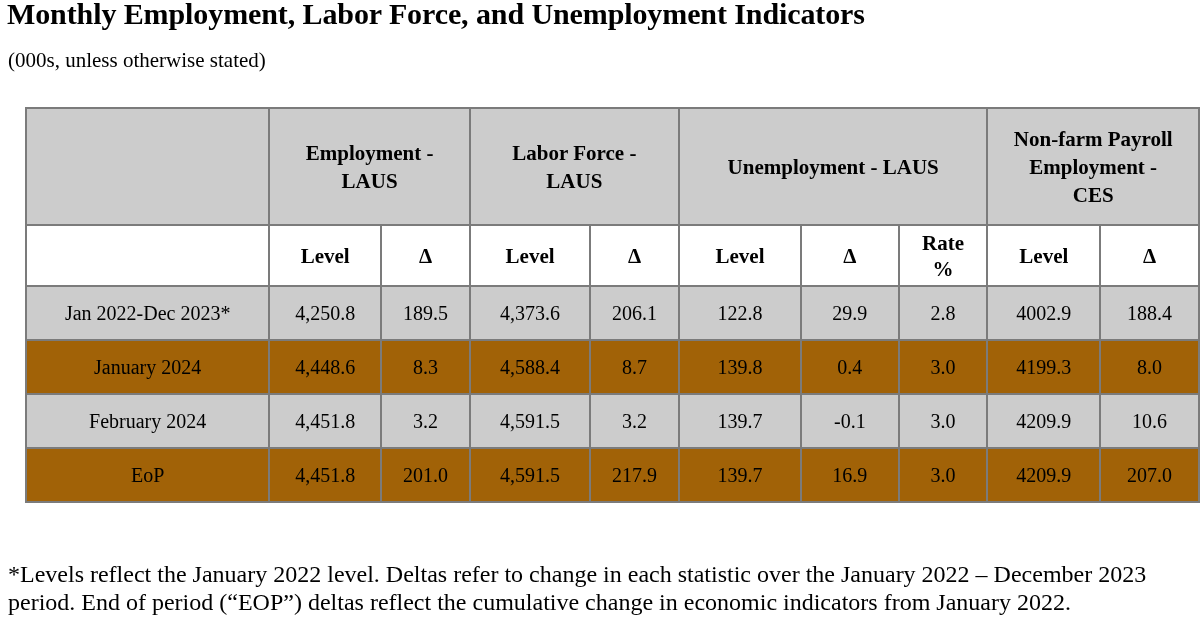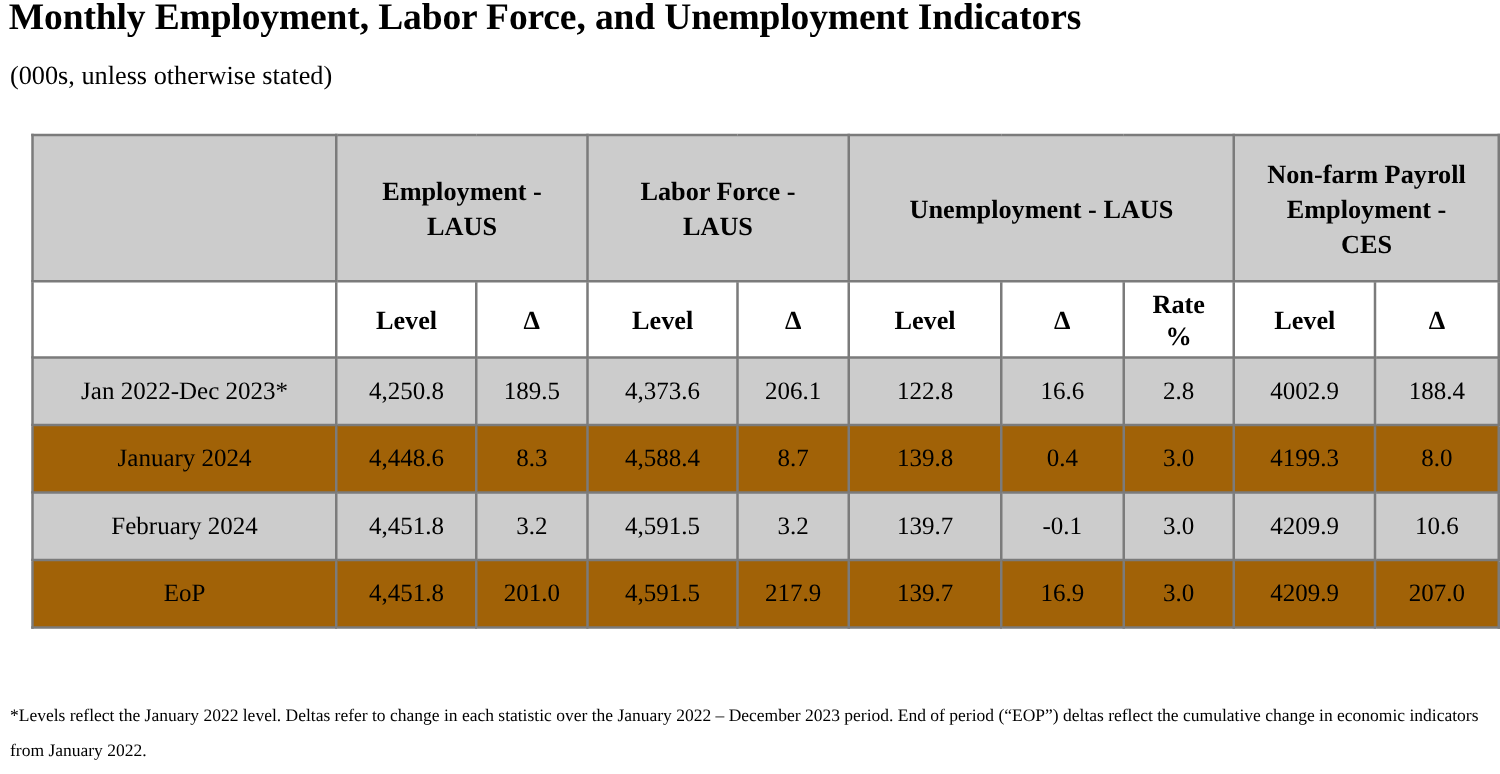--- a/index.html
+++ b/index.html
@@ -24,21 +24,21 @@
     border: 2px solid #7b7b7b; padding: 0; text-align: center; vertical-align: middle;
   }
   .hdr-group th { background: #cccccc; height: 115px; font-weight: bold; font-size: 21px; line-height: 28px; }
   .hdr-sub th { background: #ffffff; height: 59px; font-weight: bold; font-size: 21px; line-height: 26px; }
   tr.shaded td { background: #cccccc; }
   tr.plain td { background: #a16207; }
   tbody td { height: 52px; }
   td.rowlabel { text-align: left; padding-left: 13px; }
   .footnote {
     position: absolute; left: 8px; top: 560px; width: 1190px;
-    font-size: 14px; line-height: 28px;
+    font-size: 24px; line-height: 28px;
   }
 </style>
 </head>
 <body>
 
 <div class="title">Monthly Employment, Labor Force, and Unemployment Indicators</div>
 <div class="subtitle">(000s, unless otherwise stated)</div>
 
 <table class="data">
   <colgroup>
@@ -85,21 +85,21 @@
     </tr>
   </thead>
   <tbody>
     <tr class="shaded">
       <td class="rowlabel">Jan 2022-Dec 2023*</td>
       <td>4,250.8</td>
       <td>189.5</td>
       <td>4,373.6</td>
       <td>206.1</td>
       <td>122.8</td>
-      <td>16.6</td>
+      <td>29.9</td>
       <td>2.8</td>
       <td>4002.9</td>
       <td>188.4</td>
     </tr>
     <tr class="plain">
       <td class="rowlabel">January 2024</td>
       <td>4,448.6</td>
       <td>8.3</td>
       <td>4,588.4</td>
       <td>8.7</td>

